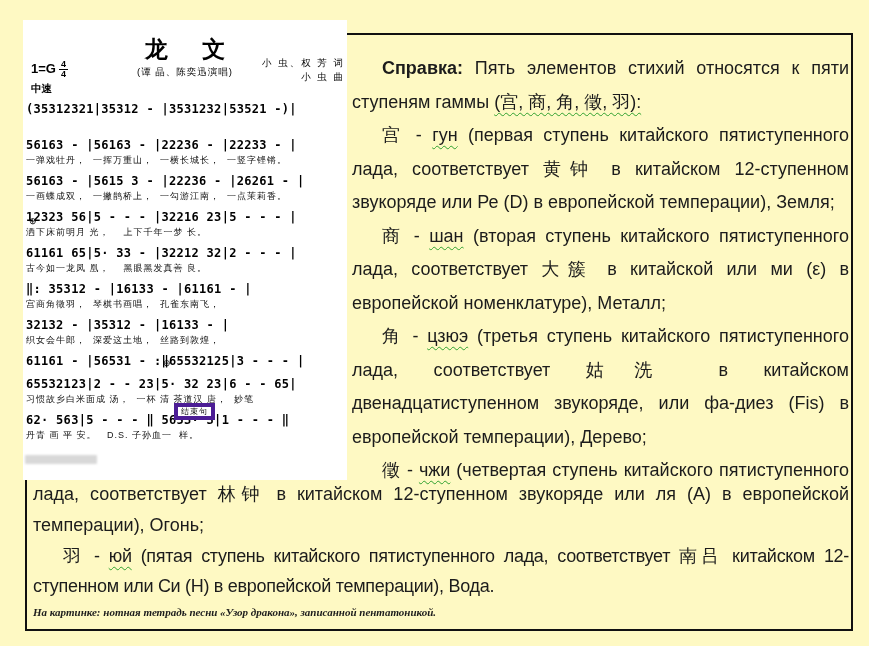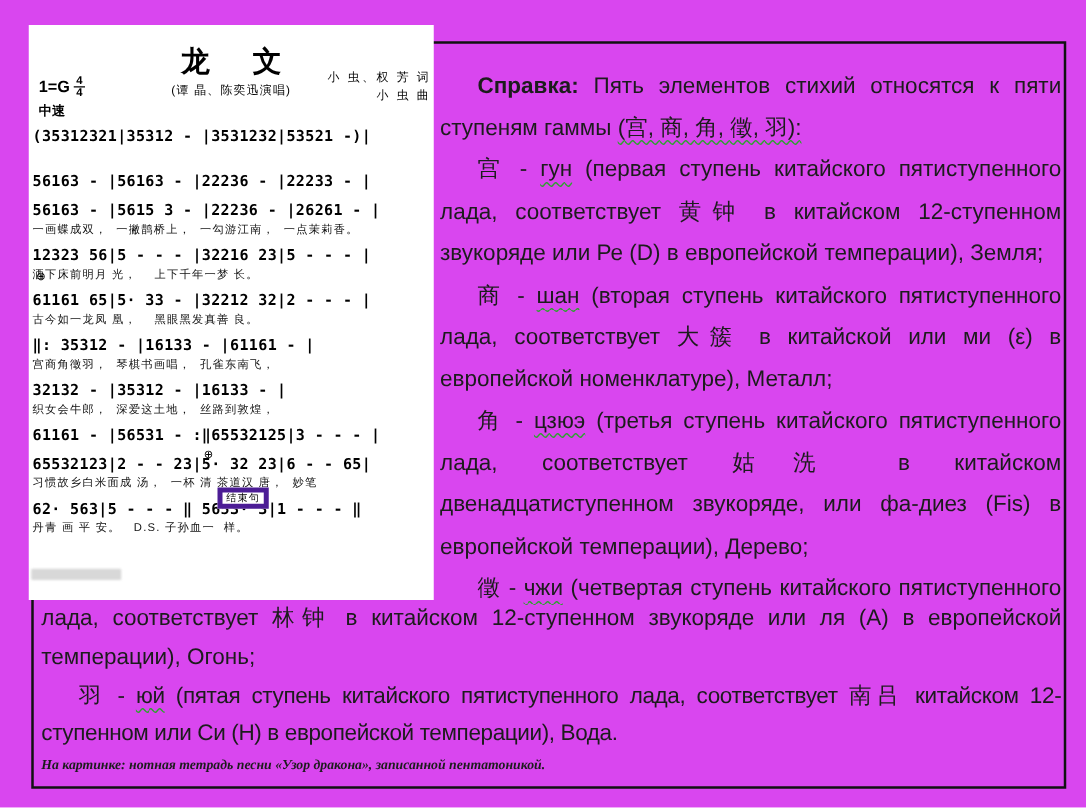--- a/index.html
+++ b/index.html
@@ -1,17 +1,17 @@
 <!DOCTYPE html>
 <html><head>
 <meta charset="utf-8">
 <style>
   html,body { margin:0; padding:0; background:#ffffff; }
   .page {
-    position:relative; width:869px; height:646px; background:#d946ef;
+    position:relative; width:869px; height:646px; background:#fef9c3;
     font-family:"Liberation Sans", sans-serif; color:#1c1c1c; overflow:hidden;
   }
   
   .border-box {
     position:absolute; left:25px; top:33px; width:828px; height:598px;
     border:2px solid #111; box-sizing:border-box; z-index:1; background:transparent;
   }
 
   
   .score {
@@ -93,20 +93,21 @@
     </div>
     <div class="score-tempo">中速</div>
 
     <div class="systems">
       <div class="system">
         <div class="notes">(35312321|35312 - |3531232|53521 -)|</div>
         <div class="lyr"></div>
       </div>
       <div class="system">
         <div class="notes">56163 - |56163 - |22236 - |22233 - |</div>
+        <div class="lyr">一弹戏牡丹，  一挥万重山，  一横长城长，  一竖字铿锵。</div>
       </div>
       <div class="system">
         <div class="notes">56163 - |5615 3 - |22236 - |26261 - |</div>
         <div class="lyr">一画蝶成双，  一撇鹊桥上，  一勾游江南，  一点茉莉香。</div>
       </div>
       <div class="system">
         <div class="notes">12323 56|5 - - - |32216 23|5 - - - |</div>
         <div class="lyr">洒下床前明月 光，    上下千年一梦 长。</div>
       </div>
       <div class="system">

